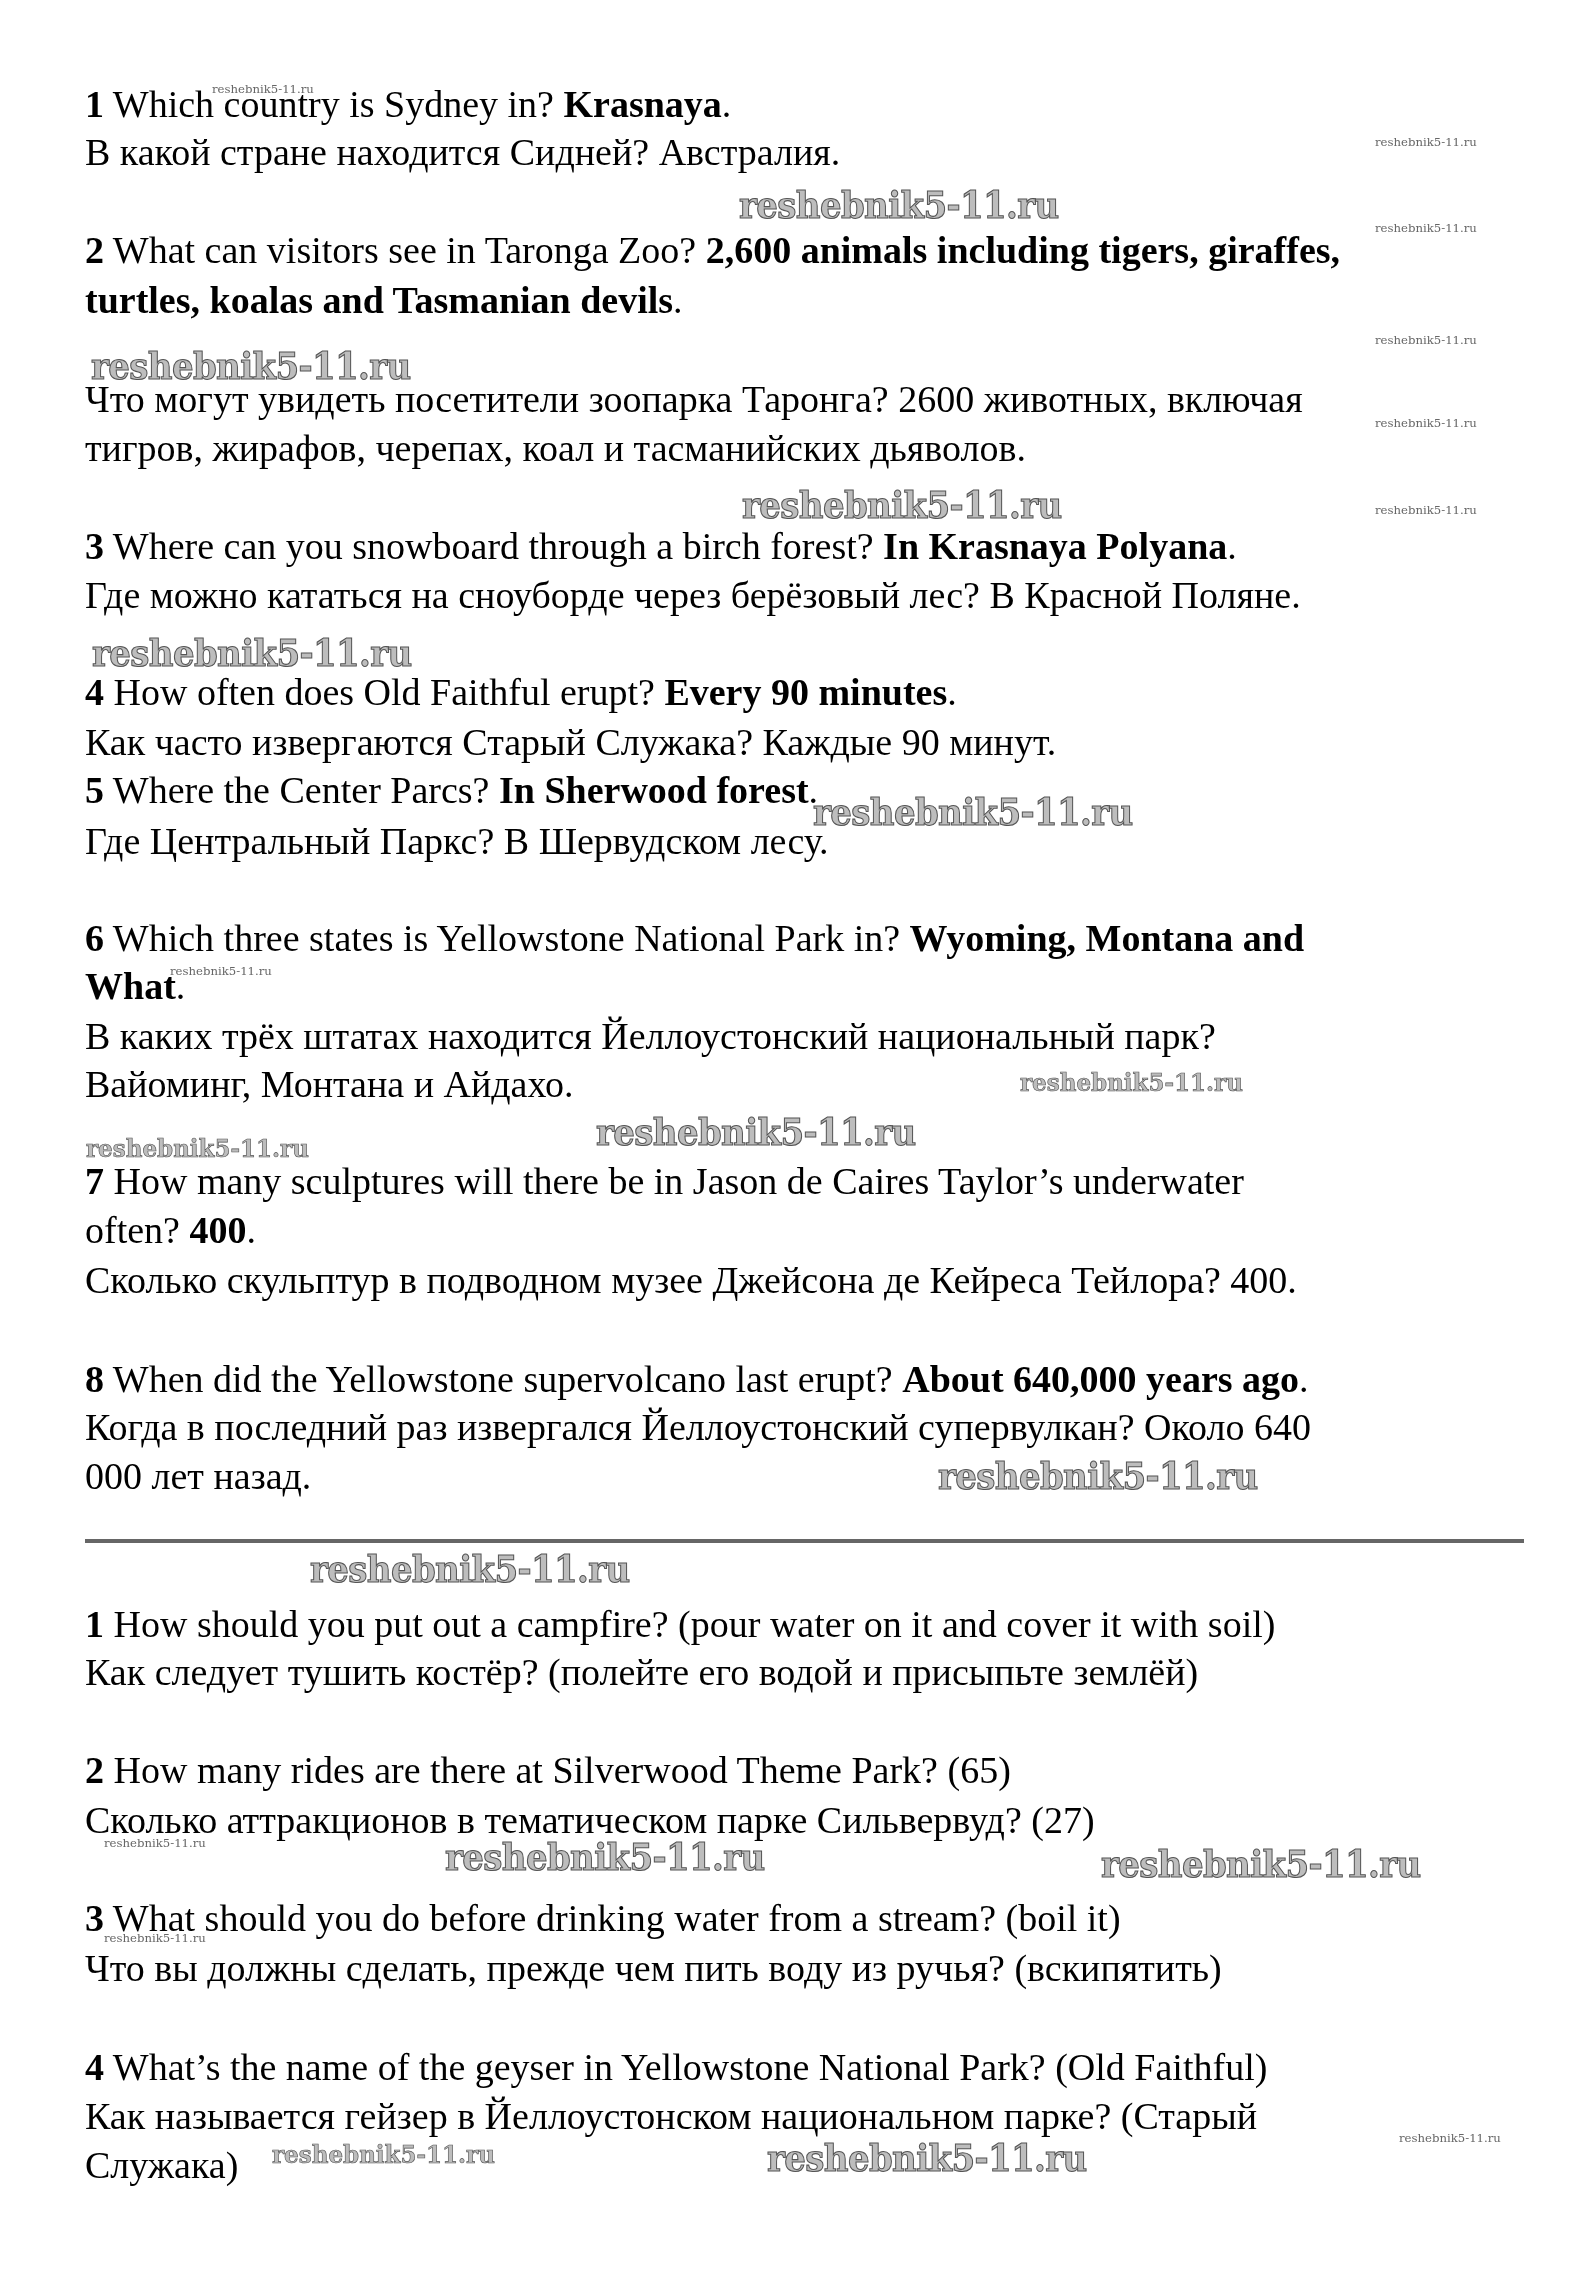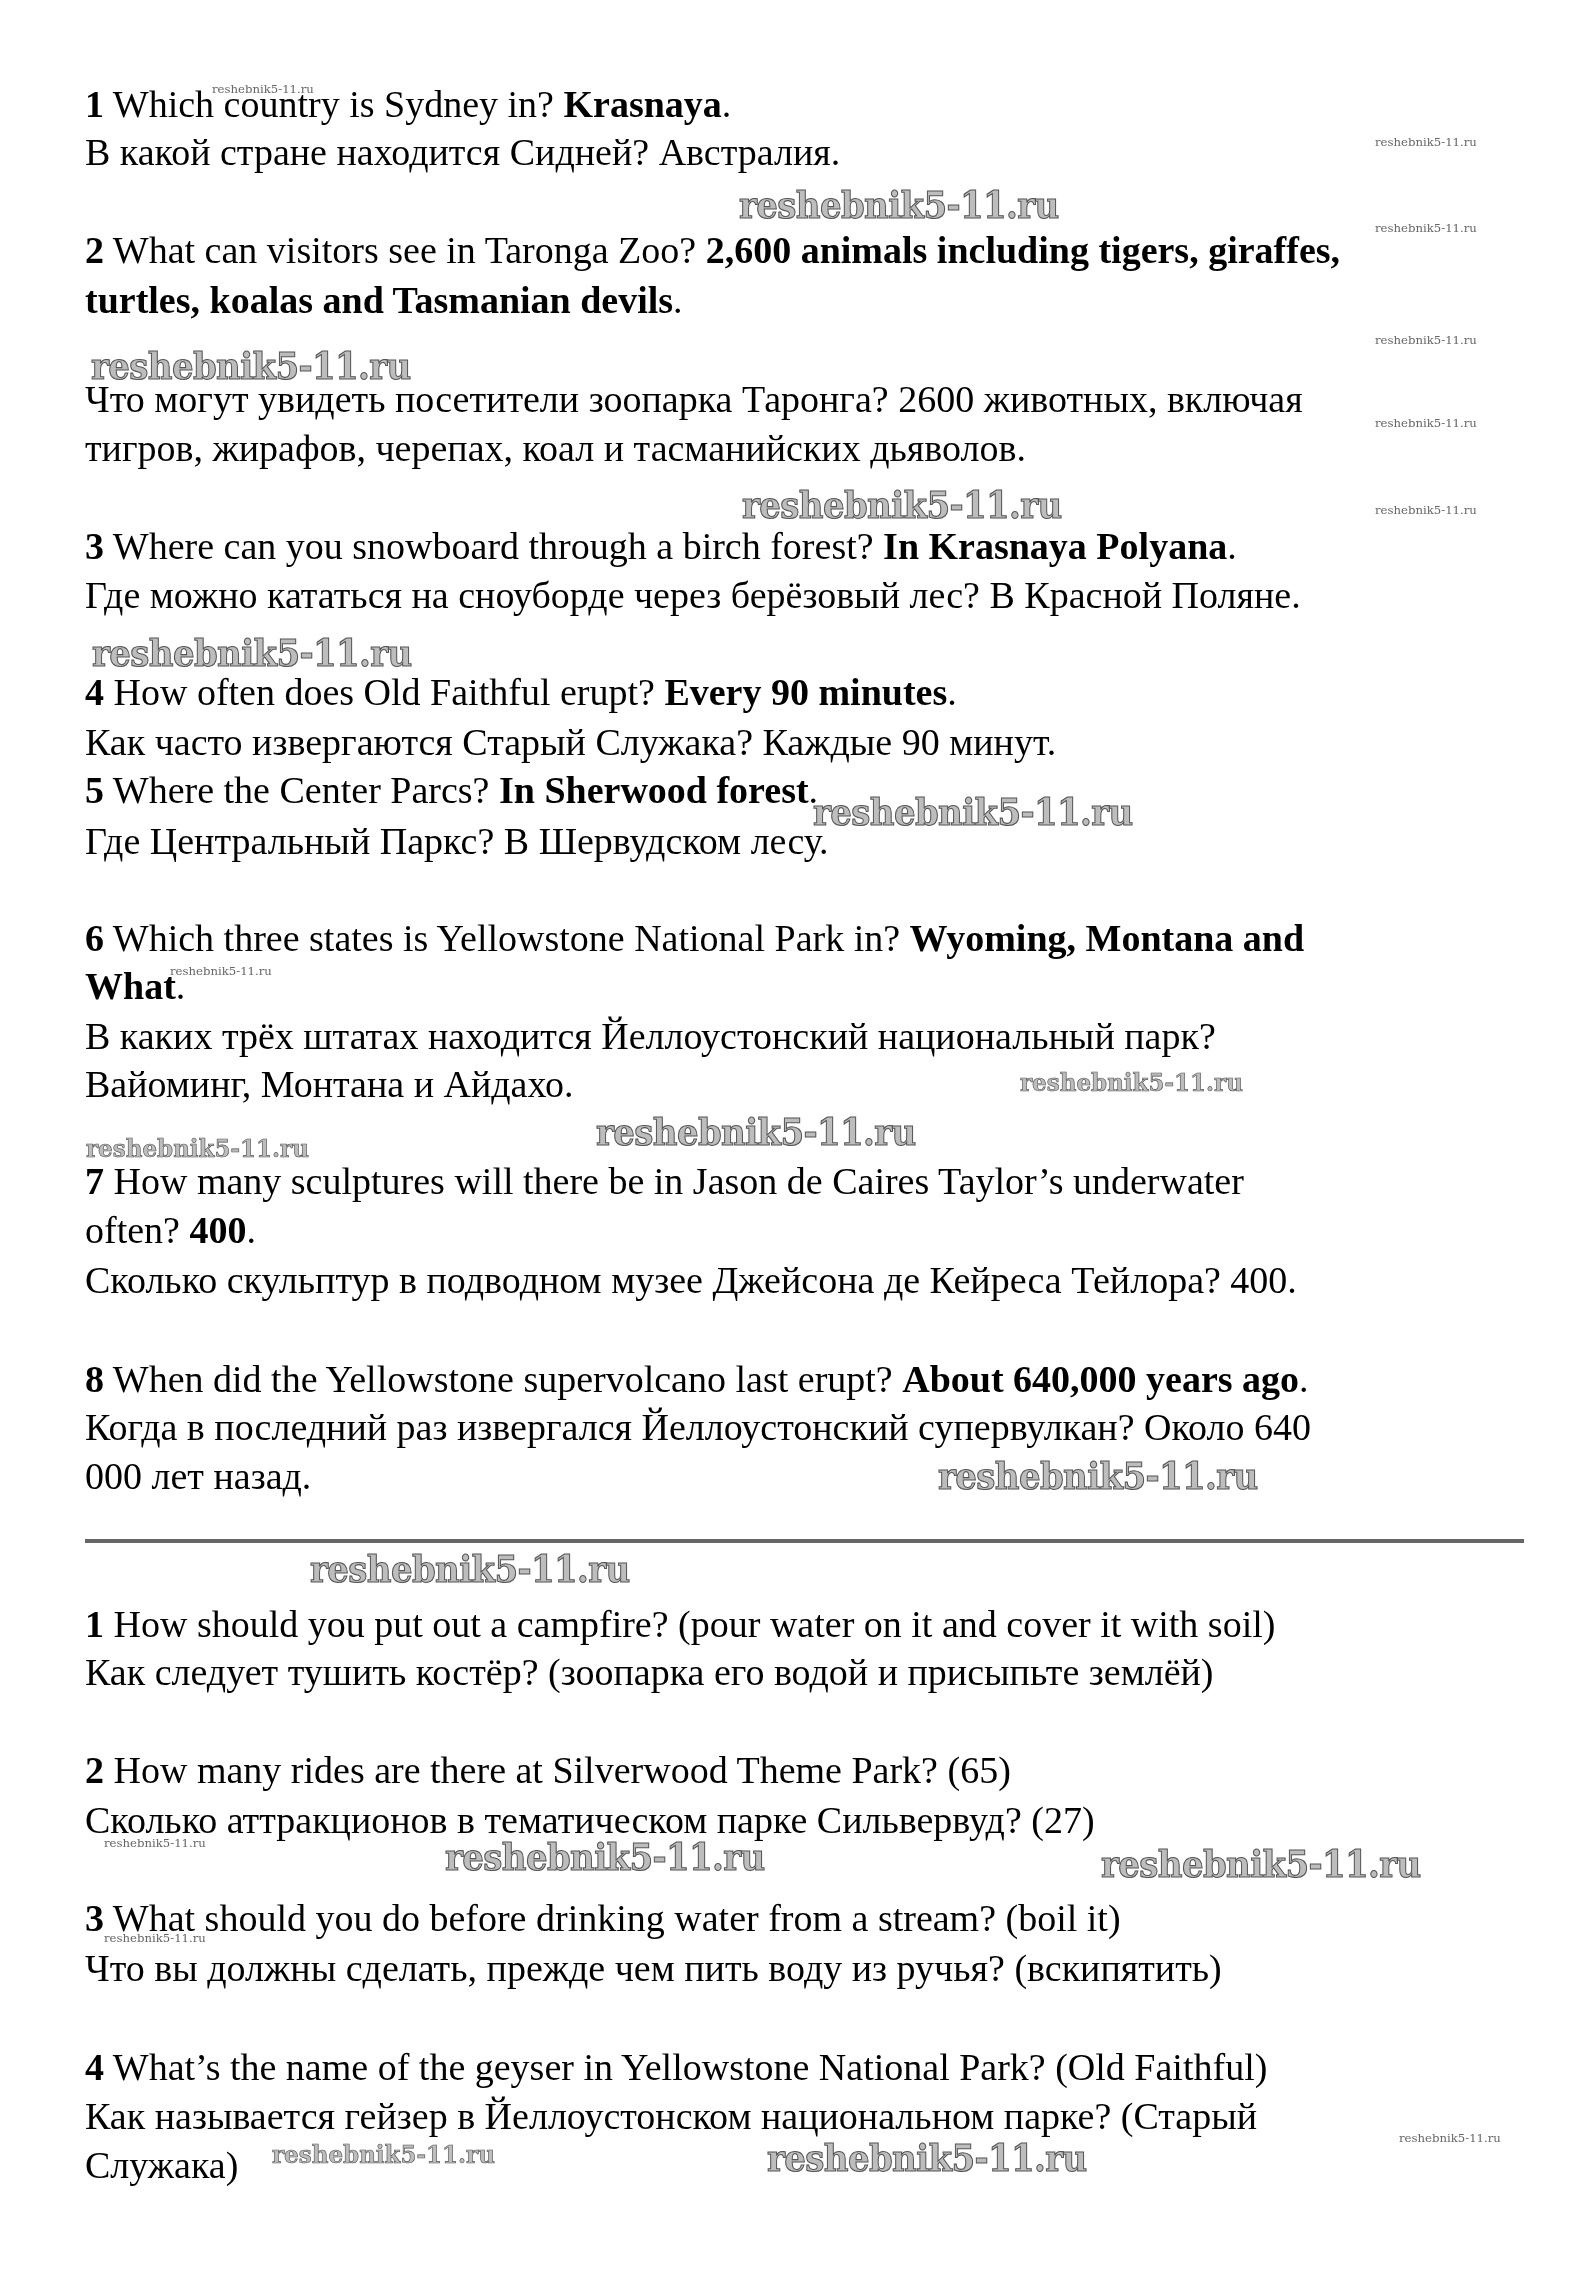--- a/index.html
+++ b/index.html
@@ -87,21 +87,21 @@
   <span class="b">8</span><span> When did the Yellowstone supervolcano last erupt? </span><span class="b">About 640,000 years ago</span><span>.</span>
 </div>
 <div class="line" style="top:1405px">Когда в последний раз извергался Йеллоустонский супервулкан? Около 640</div>
 <div class="line" style="top:1454px">000 лет назад.</div>
 
 <div class="divider"></div>
 
 <div class="line" style="top:1602px">
   <span class="b">1</span><span> How should you put out a campfire? (pour water on it and cover it with soil)</span>
 </div>
-<div class="line" style="top:1650px">Как следует тушить костёр? (зоопарка его водой и присыпьте землёй)</div>
+<div class="line" style="top:1650px">Как следует тушить костёр? (полейте его водой и присыпьте землёй)</div>
 
 <div class="line" style="top:1748px">
   <span class="b">2</span><span> How many rides are there at Silverwood Theme Park? (65)</span>
 </div>
 <div class="line" style="top:1798px">Сколько аттракционов в тематическом парке Сильвервуд? (27)</div>
 
 <div class="line" style="top:1896px">
   <span class="b">3</span><span> What should you do before drinking water from a stream? (boil it)</span>
 </div>
 <div class="line" style="top:1946px">Что вы должны сделать, прежде чем пить воду из ручья? (вскипятить)</div>

